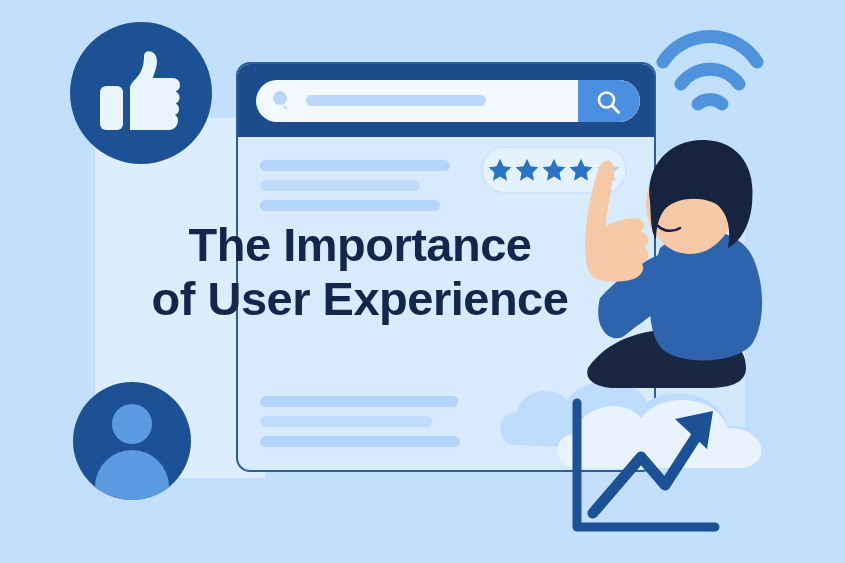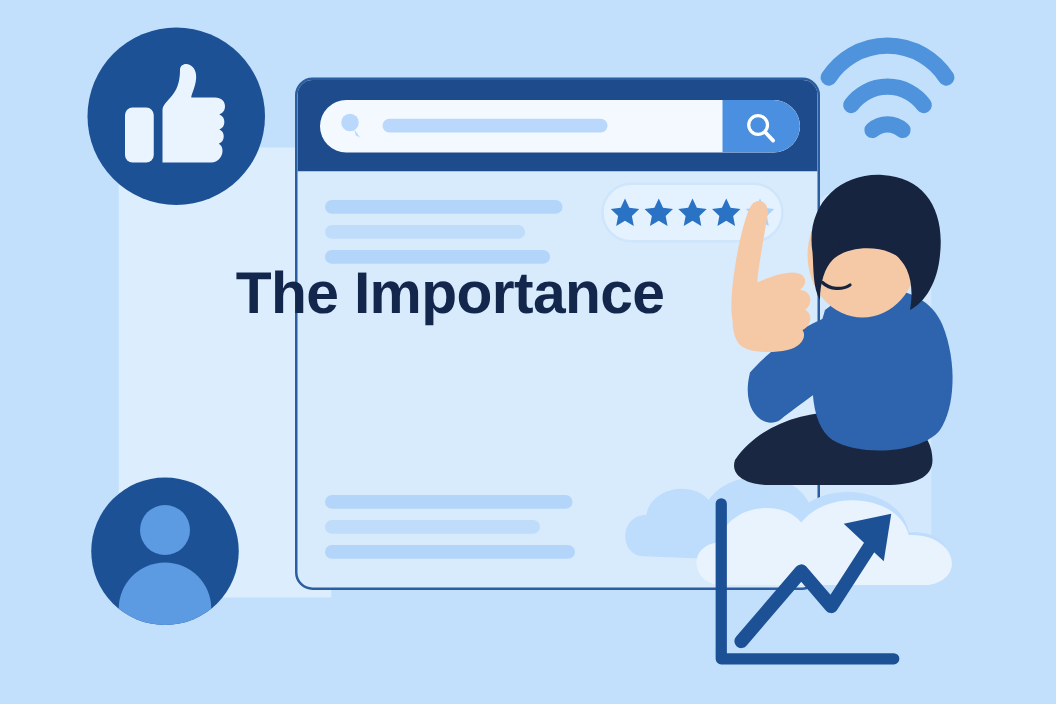--- a/index.html
+++ b/index.html
@@ -83,21 +83,21 @@
   #person{position:absolute;left:540px;top:130px;width:250px;height:270px;}
 
   
   #cloud{position:absolute;left:495px;top:350px;width:300px;height:125px;}
 
   
   #growth-chart{position:absolute;left:565px;top:395px;width:170px;height:145px;}
 
   
   #headline{
-    position:absolute;left:130px;top:207px;width:460px;
+    position:absolute;left:130px;top:218px;width:460px;
     text-align:center;
     font-family:"Liberation Sans", sans-serif;
     font-weight:bold;
     font-size:47px;
     line-height:54px;
     letter-spacing:-0.5px;
     color:#13264c;
     z-index:30;
   }
   #headline .hl{display:block;white-space:nowrap;}
@@ -200,15 +200,16 @@
 
     <circle cx="172" cy="82" r="9" fill="#f6c9a6"></circle>
 
     <ellipse cx="128" cy="66" rx="4" ry="6" fill="#16243f"></ellipse>
 
     <path d="M118 96 C124 102 134 102 140 98" fill="none" stroke="#16243f" stroke-width="2.6" stroke-linecap="round"></path>
   </svg>
 
   <div id="headline">
     <span class="hl">The Importance</span>
+    <span class="hl">of User Experience</span>
   </div>
 
 </div>
 
 </body></html>

